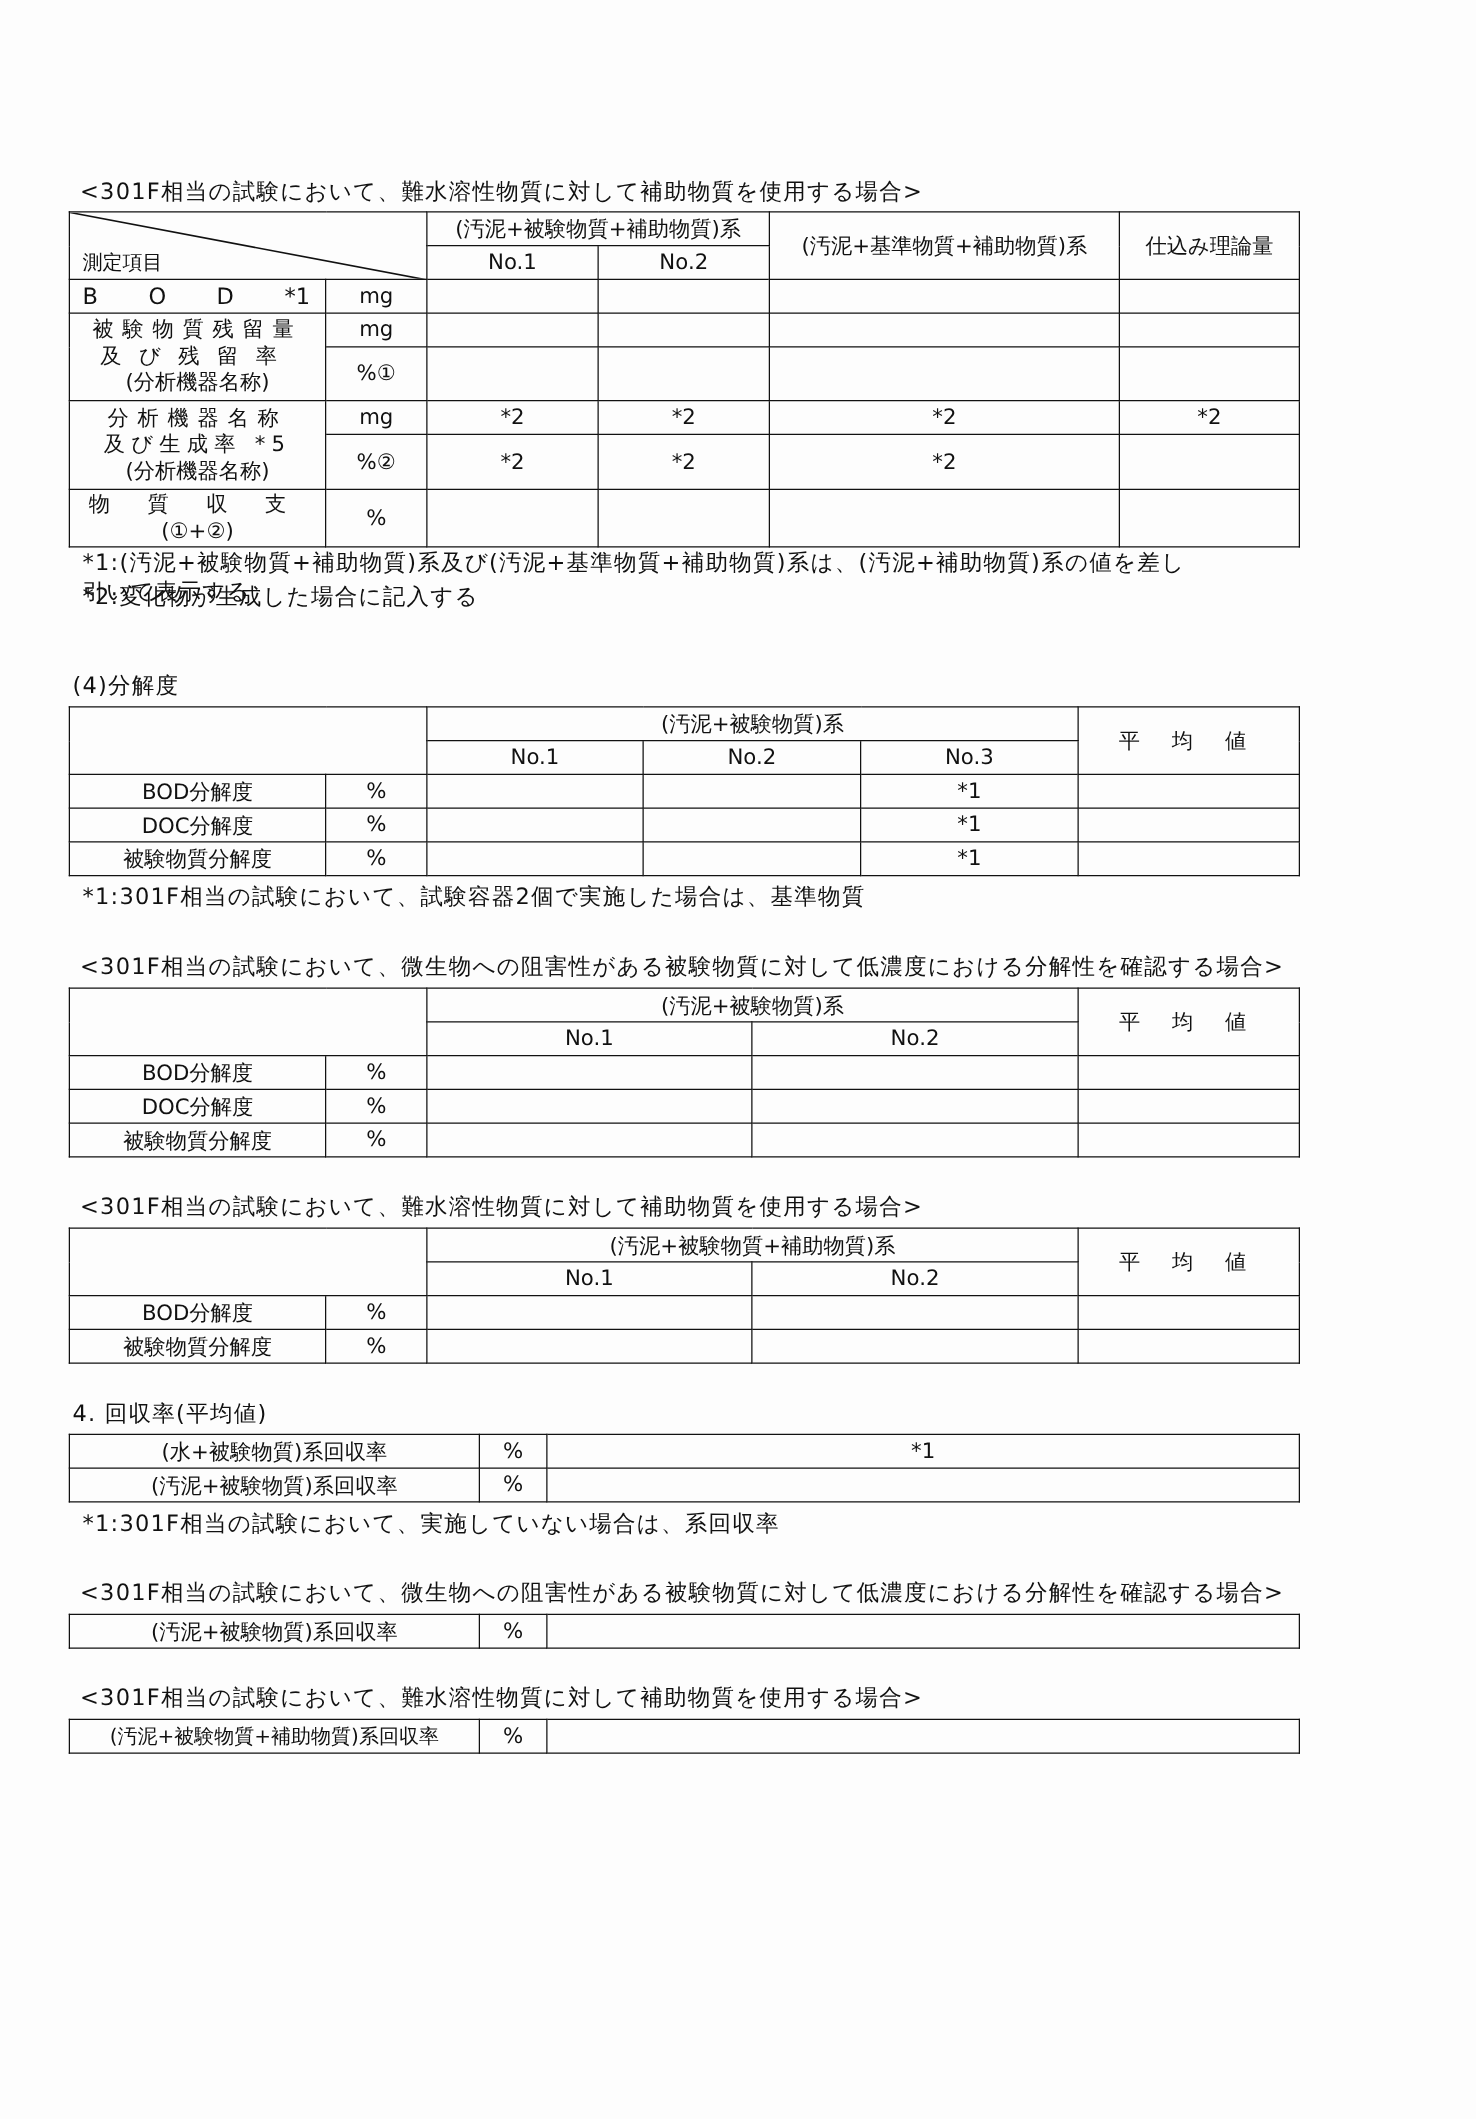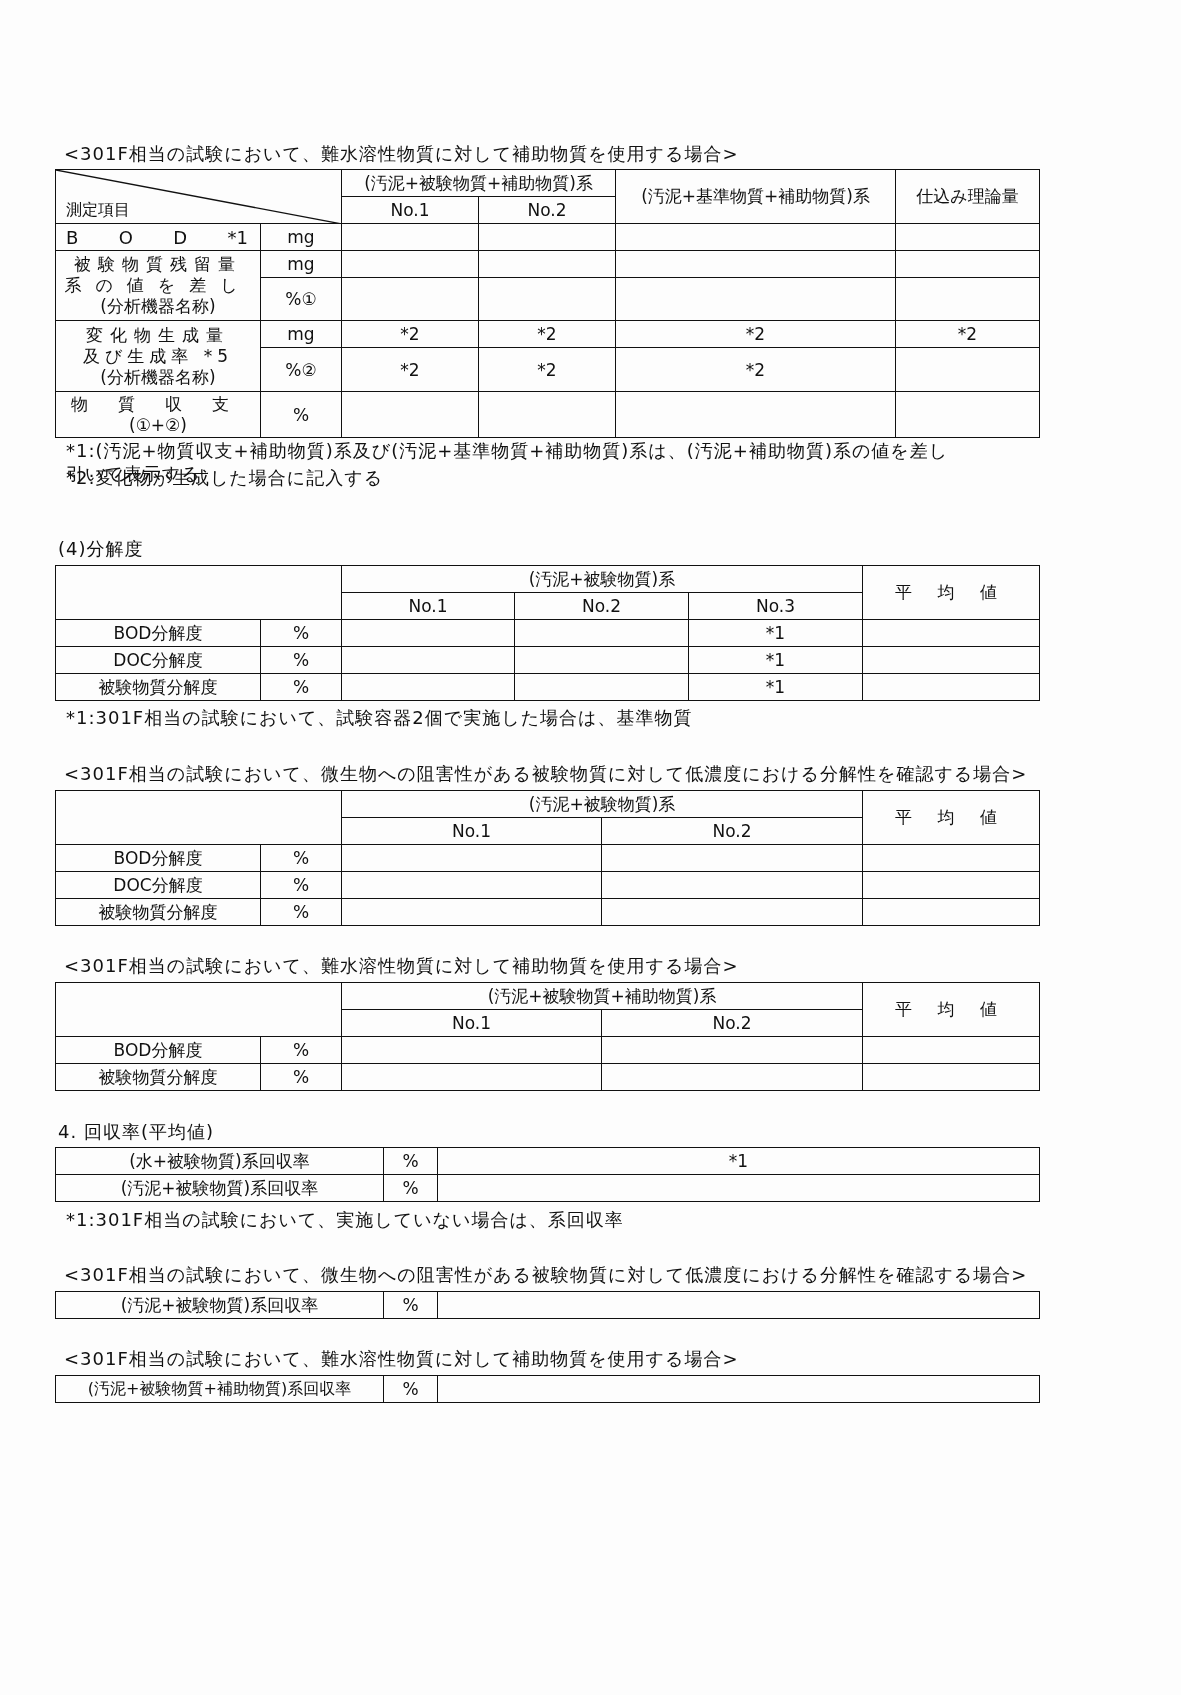--- a/index.html
+++ b/index.html
@@ -57,40 +57,40 @@
     <td>mg</td>
     <td></td>
     <td></td>
     <td></td>
     <td></td>
   </tr>
 
   <tr style="height:27px">
     <td rowspan="2" class="stack">
       <div style="letter-spacing:7px;">被験物質残留量</div>
-      <div style="letter-spacing:14px;">系の値を差し</div>
+      <div style="letter-spacing:14px;">及び残留率</div>
       <div>(分析機器名称)</div>
     </td>
     <td>mg</td>
     <td></td>
     <td></td>
     <td></td>
     <td></td>
   </tr>
   <tr style="height:43px">
     <td>%①</td>
     <td></td>
     <td></td>
     <td></td>
     <td></td>
   </tr>
 
   <tr style="height:27px">
     <td rowspan="2" class="stack">
-      <div style="letter-spacing:7px;">変化物生成量</div>
+      <div style="letter-spacing:7px;">分析機器名称</div>
       <div style="letter-spacing:5px;">及び生成率 *5</div>
       <div>(分析機器名称)</div>
     </td>
     <td>mg</td>
     <td>*2</td>
     <td>*2</td>
     <td>*2</td>
     <td>*2</td>
   </tr>
   <tr style="height:44px">
@@ -108,21 +108,21 @@
     </td>
     <td>%</td>
     <td></td>
     <td></td>
     <td></td>
     <td></td>
   </tr>
 </tbody>
   </table>
 
-<div class="note" style="left:66px; top:439px;">*1:(汚泥+物質収支+補助物質)系及び(汚泥+基準物質+補助物質)系は、(汚泥+補助物質)系の値を差し</div>
+<div class="note" style="left:66px; top:439px;">*1:(汚泥+被験物質+補助物質)系及び(汚泥+基準物質+補助物質)系は、(汚泥+補助物質)系の値を差し</div>
 <div class="note" style="left:66px; top:462px;">引いて表示する</div>
 <div class="note" style="left:66px; top:466px;">*2:変化物が生成した場合に記入する</div>
 
 <div class="txt" style="left:58px; top:538px;">(4)分解度</div>
 
 <table class="grid" style="left:55px; top:565px; width:984px;">
   <colgroup>
     <col style="width:205px">
       <col style="width:81px">
       <col style="width:173px">

